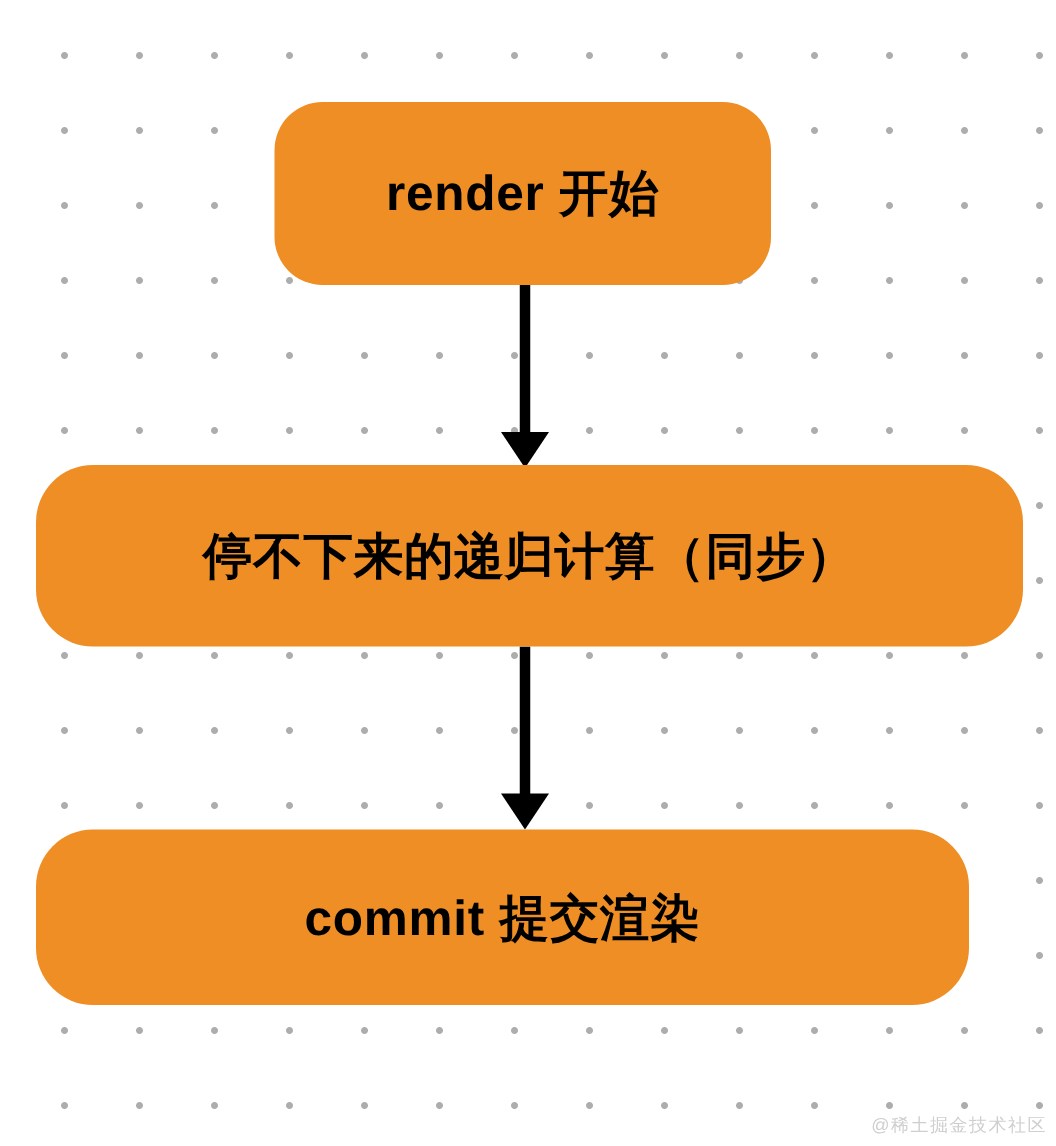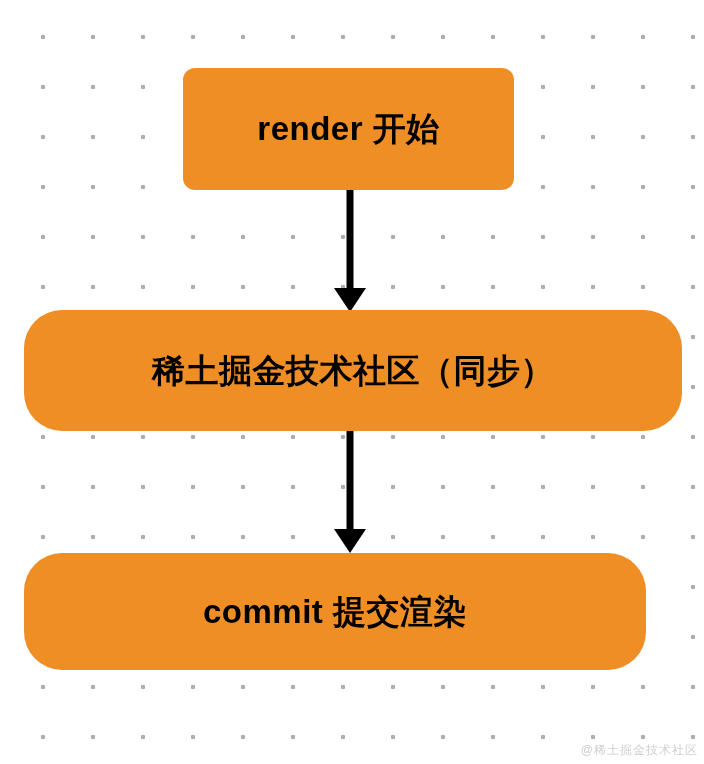--- a/index.html
+++ b/index.html
@@ -36,21 +36,21 @@
     justify-content: center;
     text-align: center;
     font-weight: bold;
     font-size: 33px;
     letter-spacing: 0.5px;
     line-height: 1.2;
   }
   .node-start {
     left: 183px; top: 68px;
     width: 331px; height: 122px;
-    border-radius: 12px;
+    border-radius: 32px;
   }
   .node-recursion {
     left: 24px; top: 310px;
     width: 658px; height: 121px;
     border-radius: 38px;
   }
   .node-commit {
     left: 24px; top: 553px;
     width: 622px; height: 117px;
     border-radius: 38px;
@@ -84,21 +84,21 @@
   </div>
 
   <div class="arrow arrow-1">
     <svg viewBox="0 0 60 122">
       <line x1="30" y1="0" x2="30" y2="100" stroke="currentColor" stroke-width="7"></line>
       <polygon points="14,98 46,98 30,122" fill="currentColor"></polygon>
     </svg>
   </div>
 
   <div class="node node-recursion">
-    <span>稀土掘金技术社区（同步）</span>
+    <span>停不下来的递归计算（同步）</span>
   </div>
 
   <div class="arrow arrow-2">
     <svg viewBox="0 0 60 122">
       <line x1="30" y1="0" x2="30" y2="100" stroke="currentColor" stroke-width="7"></line>
       <polygon points="14,98 46,98 30,122" fill="currentColor"></polygon>
     </svg>
   </div>
 
   <div class="node node-commit">

